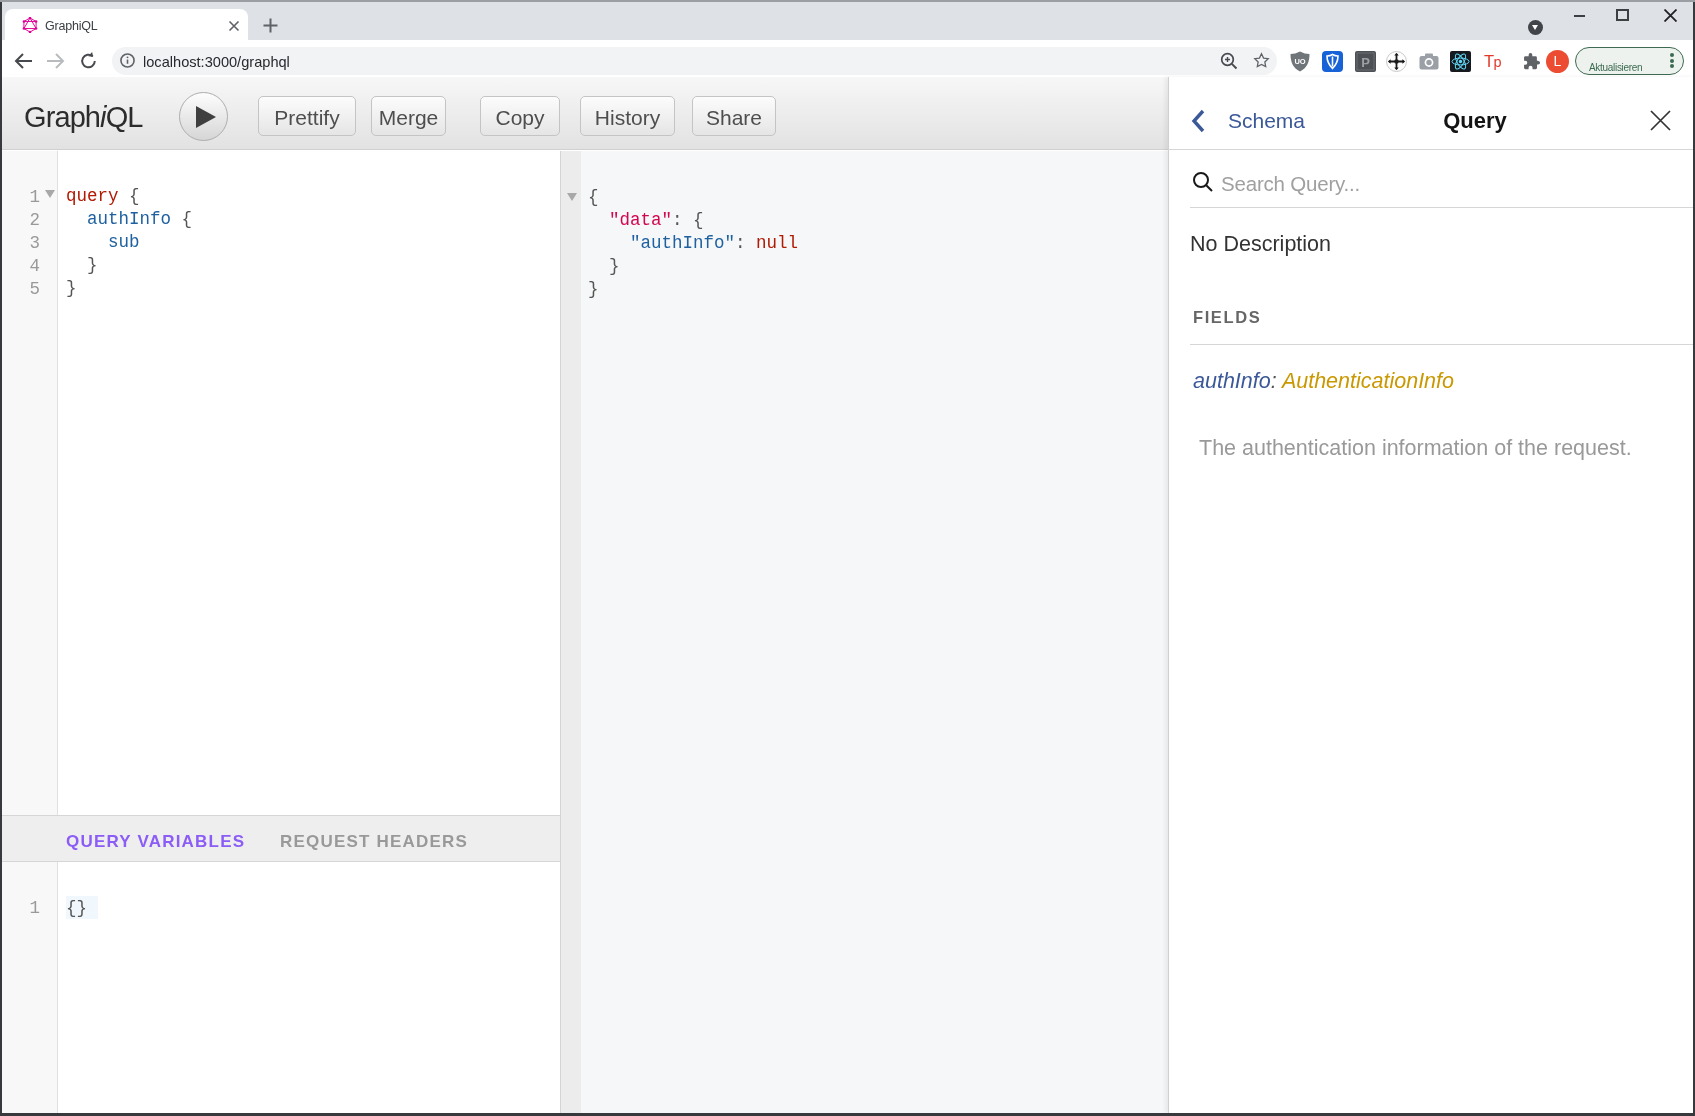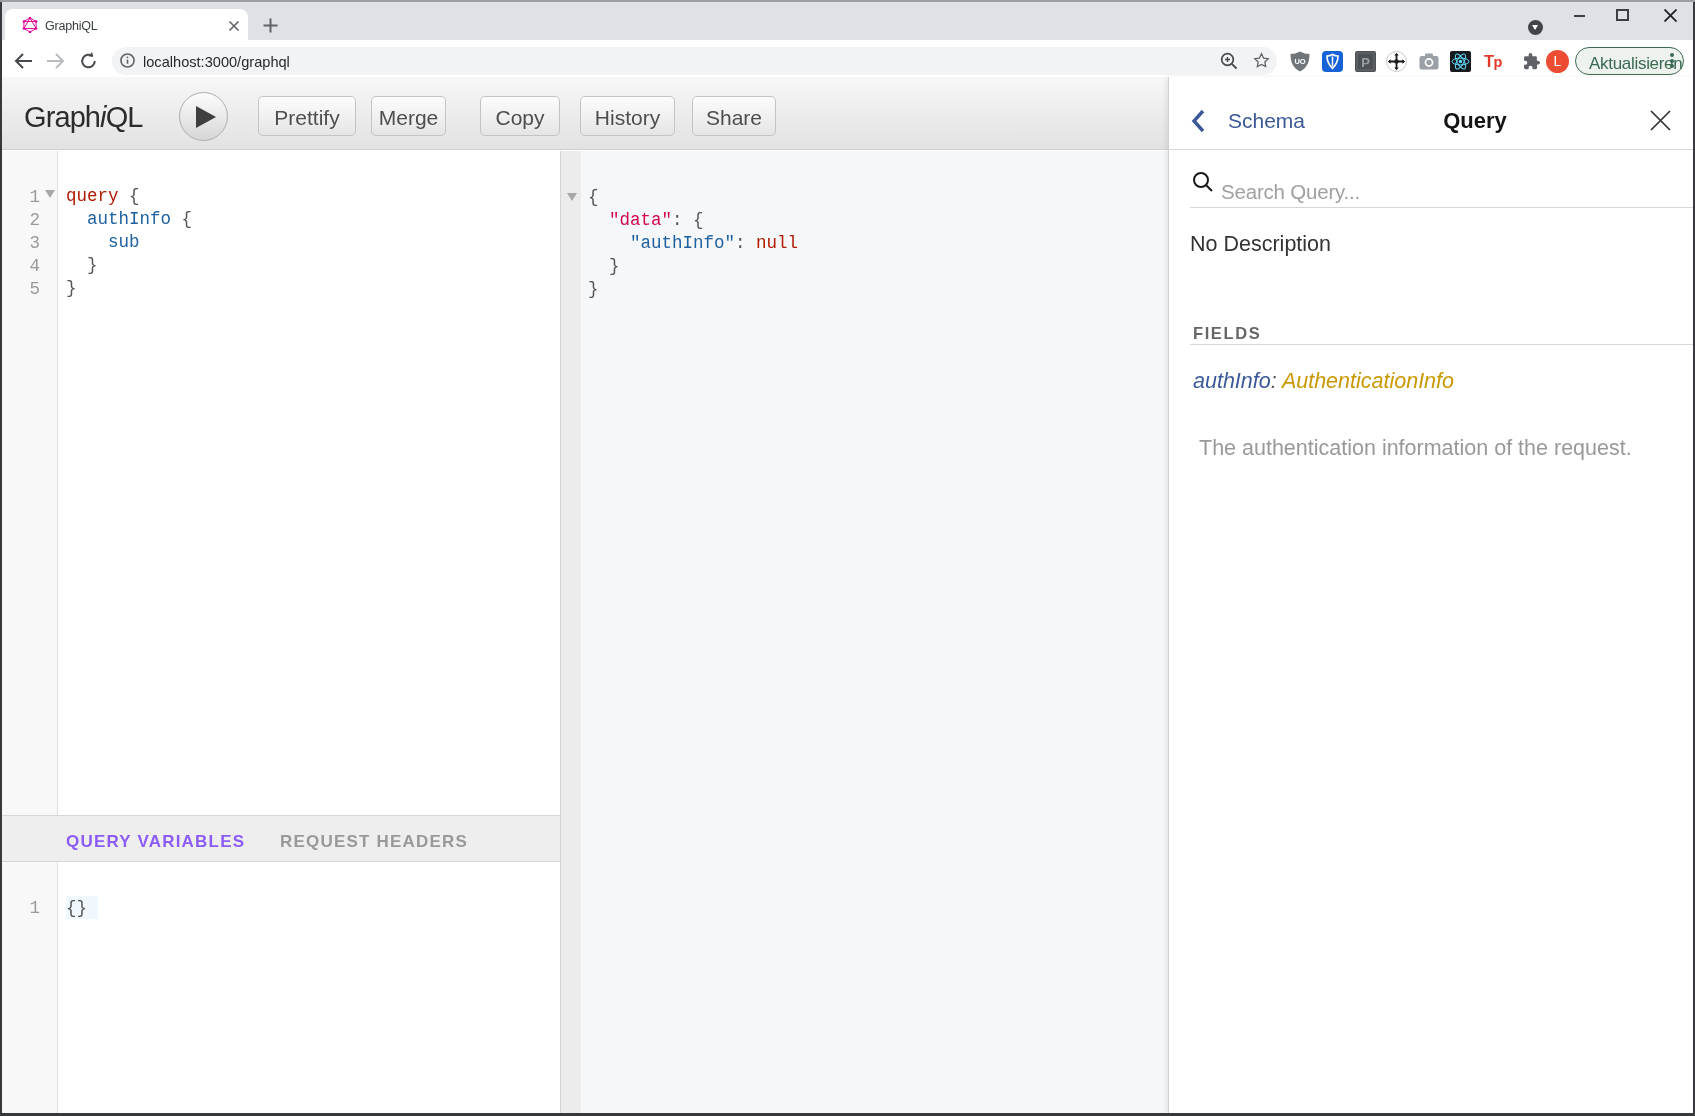--- a/index.html
+++ b/index.html
@@ -118,30 +118,30 @@
 <svg class="abs" style="left:1450px;top:51px;" width="21" height="21" viewBox="0 0 21 21">
   <rect x="0" y="0" width="21" height="21" rx="2" fill="#16191d"></rect>
   <g stroke="#61dafb" stroke-width="1" fill="none">
     <ellipse cx="10.5" cy="10.5" rx="8.5" ry="3.4"></ellipse>
     <ellipse cx="10.5" cy="10.5" rx="8.5" ry="3.4" transform="rotate(60 10.5 10.5)"></ellipse>
     <ellipse cx="10.5" cy="10.5" rx="8.5" ry="3.4" transform="rotate(120 10.5 10.5)"></ellipse>
   </g>
   <circle cx="10.5" cy="10.5" r="1.7" fill="#61dafb"></circle>
 </svg>
 
-<div class="abs" style="left:1484px;top:51.5px;font-size:16.5px;font-weight:bold;color:#e2392b;letter-spacing:-0.5px;">T<span style="font-size:14.5px;">p</span></div>
+<div class="abs" style="left:1484px;top:51.5px;font-size:16.5px;font-weight:normal;color:#e2392b;letter-spacing:-0.5px;">T<span style="font-size:14.5px;">p</span></div>
 
 <svg class="abs" style="left:1522px;top:52px;" width="19" height="19" viewBox="0 0 24 24">
   <path d="M20.5 11 h-1.7 V7 a1.7 1.7 0 0 0 -1.7 -1.7 H13 V3.6 a2.3 2.3 0 0 0 -4.6 0 v1.7 H4.3 A1.7 1.7 0 0 0 2.6 7 v4 h1.6 a2.5 2.5 0 0 1 0 5 H2.6 v4 a1.7 1.7 0 0 0 1.7 1.7 h4 v-1.7 a2.5 2.5 0 0 1 5 0 v1.7 h4 a1.7 1.7 0 0 0 1.7 -1.7 v-4.1 h1.5 a2.3 2.3 0 0 0 0 -4.6 Z" fill="#5f6368"></path>
 </svg>
 
 <div class="abs" style="left:1546px;top:50px;width:23px;height:23px;border-radius:50%;background:#eb4c32;color:#fff;font-size:14px;text-align:center;line-height:23px;">L</div>
 
 <div class="abs" style="left:1575px;top:47px;width:109px;height:27.5px;border-radius:14px;border:1.4px solid #3e6a52;background:#eef2ee;"></div>
-<div class="abs" style="left:1589px;top:54px;font-size:17px;letter-spacing:-0.3px;color:#3a6a51;">Aktualisieren</div>
+<div class="abs" style="left:1589px;top:62px;font-size:10px;letter-spacing:-0.3px;color:#3a6a51;">Aktualisieren</div>
 <div class="abs" style="left:1670px;top:53px;width:4px;">
   <div style="width:4px;height:4px;border-radius:50%;background:#3a6a51;margin-bottom:1.5px;"></div>
   <div style="width:4px;height:4px;border-radius:50%;background:#3a6a51;margin-bottom:1.5px;"></div>
   <div style="width:4px;height:4px;border-radius:50%;background:#3a6a51;"></div>
 </div>
 
 <div class="abs" style="left:0;top:77px;width:1168px;height:73px;background:linear-gradient(#f7f7f7,#e2e2e2);border-bottom:1px solid #d0d0d0;"></div>
 <div class="abs" style="left:24px;top:102.5px;font-size:29px;letter-spacing:-0.9px;color:#2c2c2c;line-height:29px;">Graph<i>i</i>QL</div>
 
 <div class="abs" style="left:179px;top:92px;width:49px;height:49px;border-radius:50%;background:linear-gradient(#fdfdfd,#d6d6d6);border:1px solid #adadad;"></div>
@@ -195,23 +195,23 @@
 <div class="abs" style="left:1375px;top:108px;width:200px;font-size:22px;font-weight:bold;color:#141414;text-align:center;">Query</div>
 <svg class="abs" style="left:1650px;top:110px;" width="21" height="21" viewBox="0 0 21 21">
   <path d="M1 1 L20 20 M20 1 L1 20" stroke="#333" stroke-width="1.7"></path>
 </svg>
 
 <div class="abs" style="left:1190px;top:150px;width:505px;height:58px;border-bottom:1px solid #d6d6d6;"></div>
 <svg class="abs" style="left:1192px;top:171px;" width="22" height="22" viewBox="0 0 22 22">
   <circle cx="9" cy="9" r="7" stroke="#191919" stroke-width="2" fill="none"></circle>
   <path d="M14.2 14.2 L20 20" stroke="#191919" stroke-width="2"></path>
 </svg>
-<div class="abs" style="left:1221px;top:180px;font-size:20.5px;letter-spacing:-0.2px;color:#a0a0a0;">Search Query...</div>
+<div class="abs" style="left:1221px;top:172px;font-size:20.5px;letter-spacing:-0.2px;color:#a0a0a0;">Search Query...</div>
 
 <div class="abs" style="left:1190px;top:232px;font-size:21.5px;color:#333;">No Description</div>
-<div class="abs" style="left:1193px;top:308px;font-size:16.5px;font-weight:bold;color:#666;letter-spacing:1.6px;margin-top:16px;">FIELDS</div>
+<div class="abs" style="left:1193px;top:308px;font-size:16.5px;font-weight:bold;color:#666;letter-spacing:1.6px;">FIELDS</div>
 <div class="abs" style="left:1190px;top:344px;width:505px;height:1px;background:#d6d6d6;"></div>
 <div class="abs" style="left:1193px;top:369px;font-size:21.5px;font-style:italic;"><span style="color:#3b5998">authInfo</span><span style="color:#555">: </span><span style="color:#ca9800">AuthenticationInfo</span></div>
 <div class="abs" style="left:1199px;top:419px;font-size:21.5px;color:#999;margin-top:17px;">The authentication information of the request.</div>
 
 <div class="abs" style="left:0;top:2px;width:2px;height:1111px;background:#37393c;"></div>
 <div class="abs" style="left:1693px;top:2px;width:2px;height:1111px;background:#37393c;"></div>
 <div class="abs" style="left:0;top:1113px;width:1695px;height:3px;background:#37393c;"></div>
 
 </body></html>

